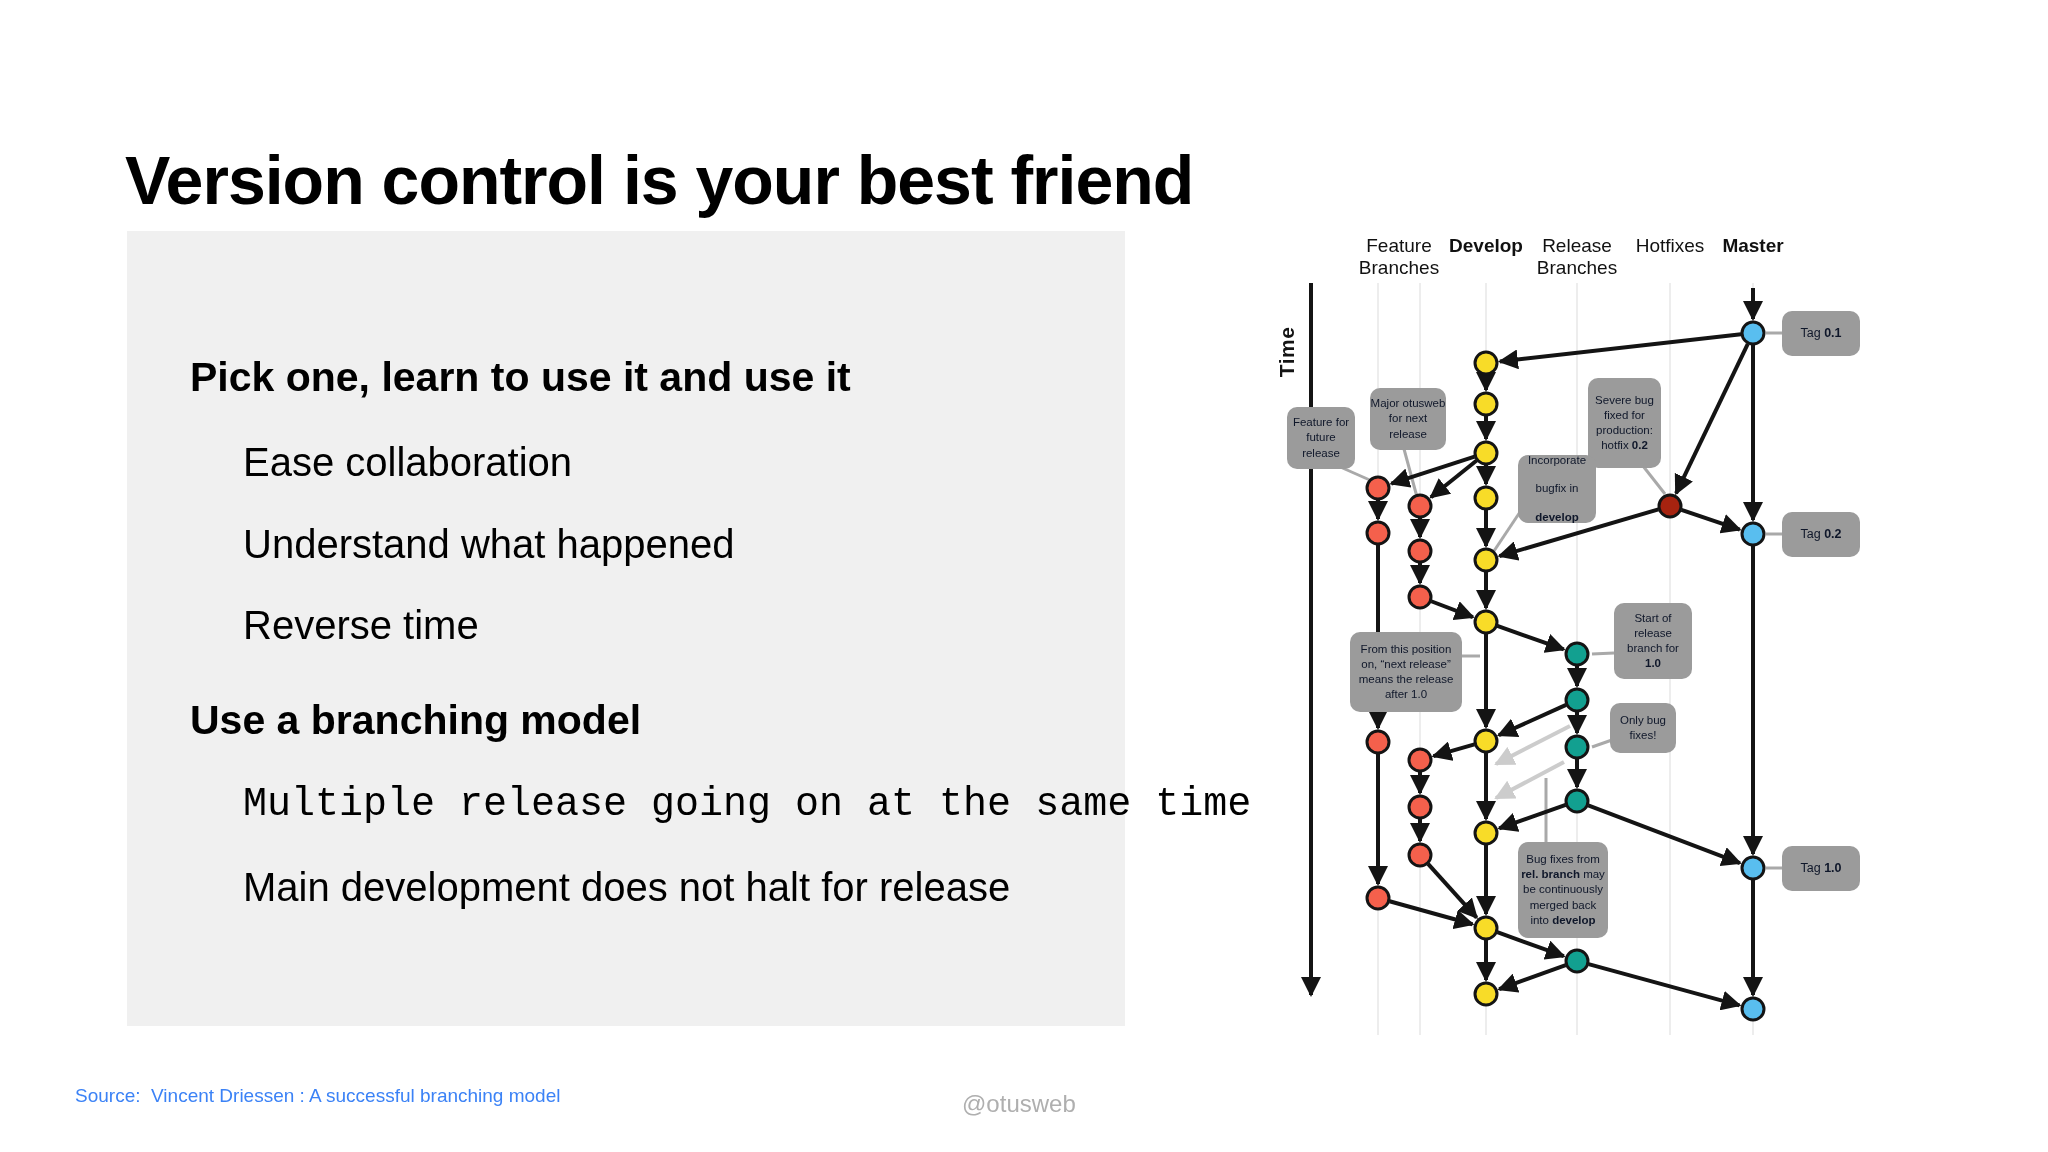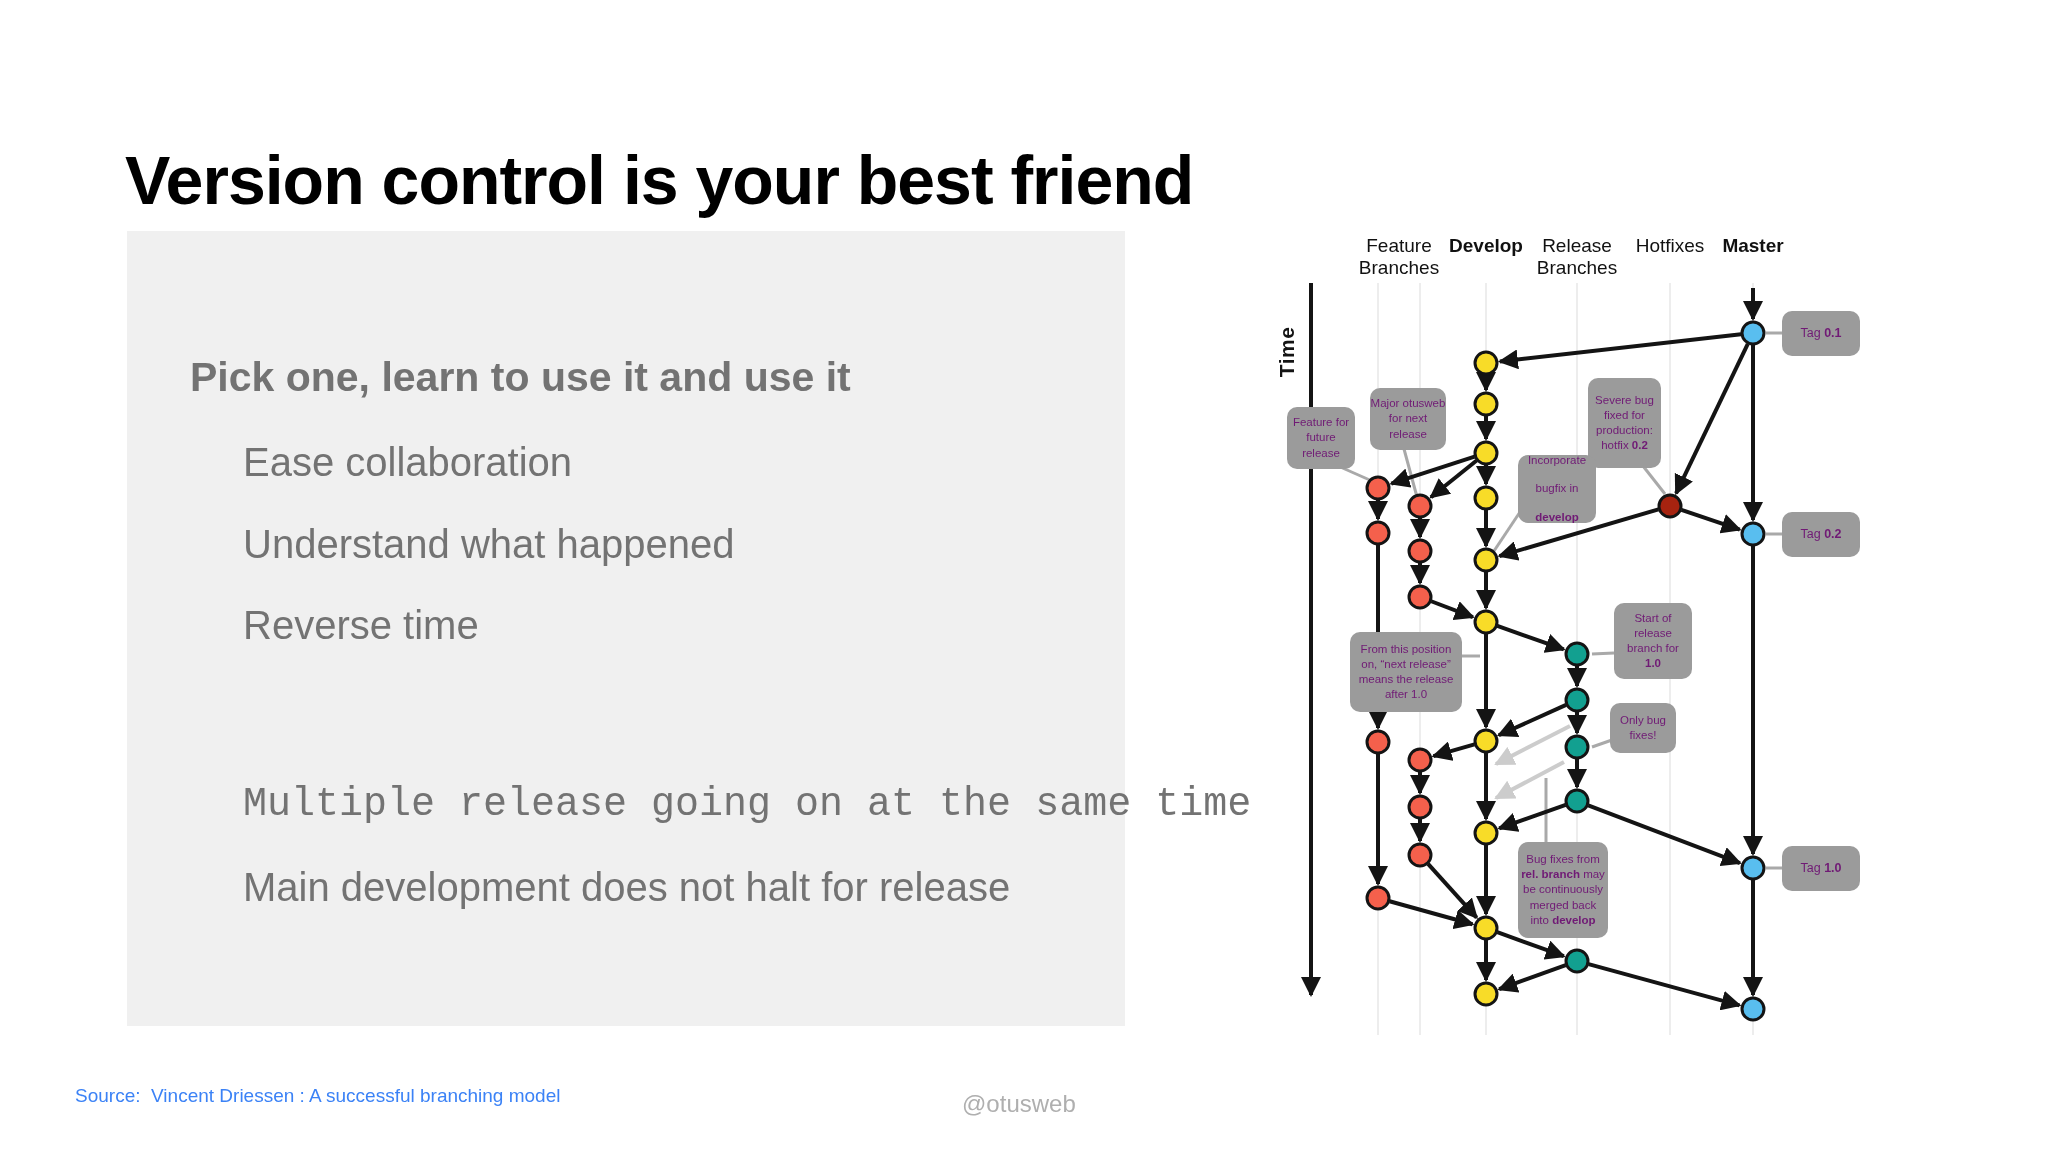--- a/index.html
+++ b/index.html
@@ -1,47 +1,48 @@
 <!DOCTYPE html>
 <html><head>
 <meta charset="utf-8">
 <style>
   html,body{margin:0;padding:0}
   body{width:2048px;height:1152px;position:relative;overflow:hidden;background:#ffffff;
        font-family:"Liberation Sans",sans-serif;color:#141414}
   .title{position:absolute;left:125px;top:100px;font-size:68px;font-weight:bold;
          letter-spacing:-1px;line-height:1;color:#000;white-space:nowrap}
   .panel{position:absolute;left:127px;top:231px;width:998px;height:795px;background:#F0F0F0}
-  .p-item{position:absolute;line-height:1;font-size:40px;color:#737373;white-space:nowrap;left:116px}
+  .p-item{position:absolute;line-height:1;font-size:40px;color:#000000;white-space:nowrap;left:116px}
   .p-item.bold{font-weight:bold;font-size:41px;left:63px}
   .footer-source{position:absolute;left:75px;top:1086px;font-size:19px;line-height:1;
                  white-space:pre;color:#3b82f6}
   .footer-handle{position:absolute;left:962px;top:1092px;font-size:24px;line-height:1;color:#AFAFAF}
   #dsvg{position:absolute;left:0;top:0}
   .col-h{position:absolute;top:235px;font-size:19px;line-height:1.18;text-align:center;
          white-space:pre-line;transform:translateX(-50%);color:#111}
   .col-h.bold{font-weight:bold}
   .time-l{position:absolute;left:1287px;top:352px;font-size:21px;font-weight:bold;
           transform:translate(-50%,-50%) rotate(-90deg);letter-spacing:.5px}
-  .callout{position:absolute;background:#9B9B9B;border-radius:10px;color:#701a75;
+  .callout{position:absolute;background:#9B9B9B;border-radius:10px;color:#0f172a;
            font-size:11.5px;line-height:1.32;display:flex;flex-direction:column;
            justify-content:center;align-items:center;text-align:center;box-sizing:border-box;padding:4px}
   .callout .b{font-weight:bold}
   .callout div{white-space:nowrap}
 </style>
 </head>
 <body>
 
 <h1 class="title">Version control is your best friend</h1>
 
 <div class="panel" id="panel">
     <div class="p-item bold" style="top: 126px;">Pick one, learn to use it and use it</div>
     <div class="p-item" style="top: 211px;">Ease collaboration</div>
     <div class="p-item" style="top: 293px;">Understand what happened</div>
     <div class="p-item" style="top: 374px;">Reverse time</div>
+    <div class="p-item bold" style="top: 469px;">Use a branching model</div>
     <div class="p-item" style="top: 554px; font-family: Liberation Mono, monospace;">Multiple release going on at the same time</div>
     <div class="p-item" style="top: 636px;">Main development does not halt for release</div>
   </div>
 
 <div class="footer-source">Source:  Vincent Driessen : A successful branching model</div>
 <div class="footer-handle">@otusweb</div>
 
 <svg id="dsvg" width="2048" height="1152" viewBox="0 0 2048 1152">
     <defs>
       <marker id="mb" markerWidth="5" markerHeight="5" refX="4.5" refY="2.5" orient="auto" markerUnits="strokeWidth">

